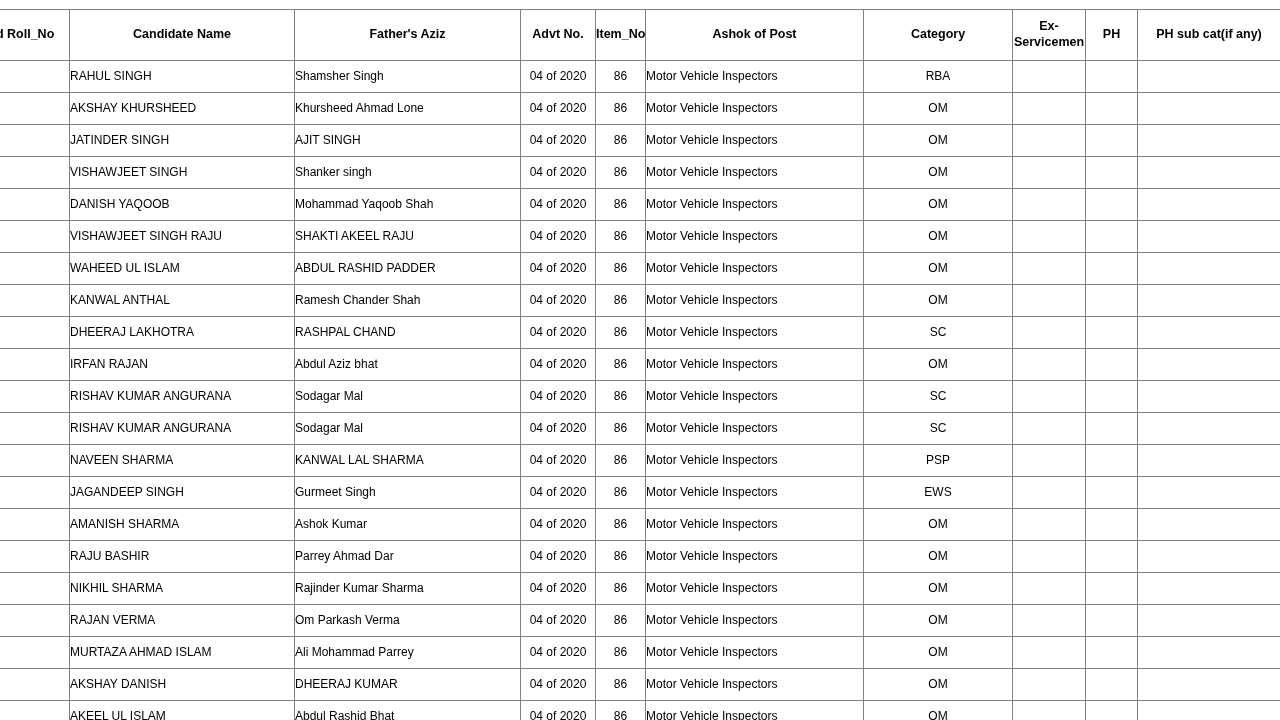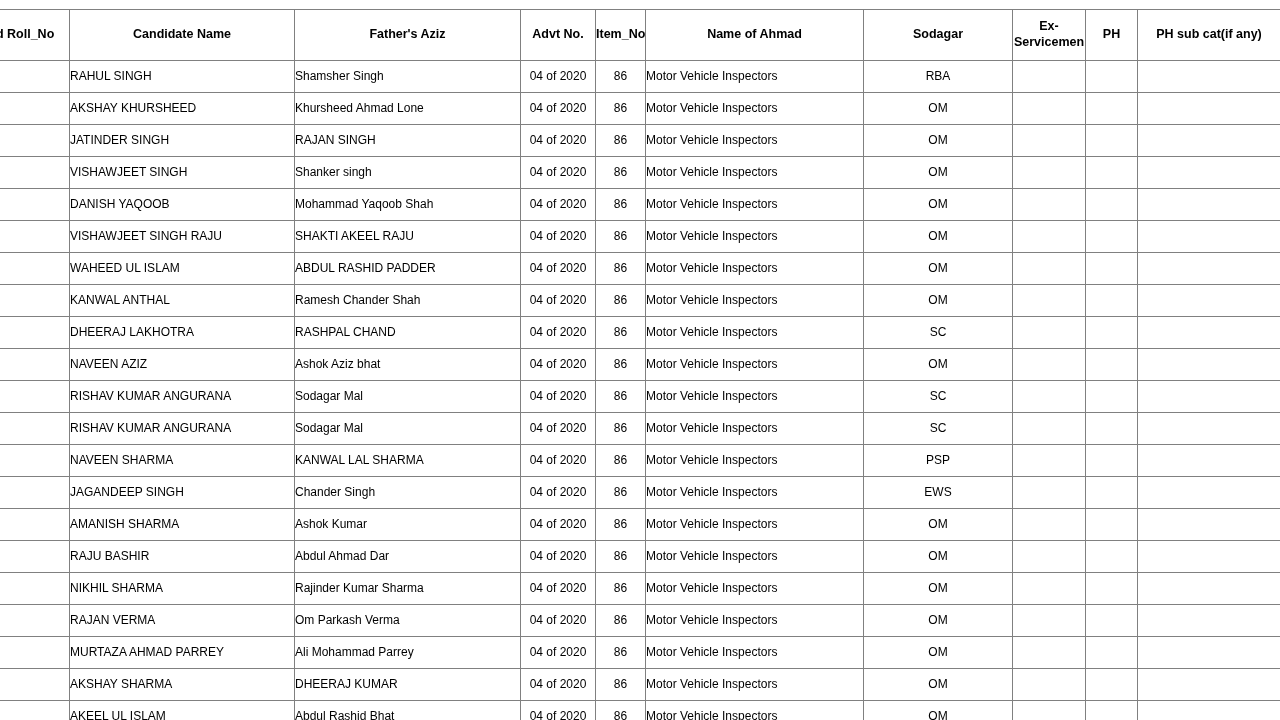--- a/index.html
+++ b/index.html
@@ -106,22 +106,22 @@
         <col class="c-ph">
         <col class="c-phsub">
       </colgroup>
       <thead>
         <tr>
           <th>obed Roll_No</th>
           <th>Candidate Name</th>
           <th>Father's Aziz</th>
           <th>Advt No.</th>
           <th>Item_No</th>
-          <th>Name of Ahmad</th>
-          <th>Sodagar</th>
+          <th>Ashok of Post</th>
+          <th>Category</th>
           <th>Ex-Servicemen</th>
           <th>PH</th>
           <th>PH sub cat(if any)</th>
         </tr>
       </thead>
       <tbody id="table-body">
           <tr>
             <td class="blank"></td>
             <td class="left">RAHUL SINGH</td>
             <td class="left">Shamsher Singh</td>
@@ -141,21 +141,21 @@
             <td class="center">86</td>
             <td class="left">Motor Vehicle Inspectors</td>
             <td class="center">OM</td>
             <td class="blank"></td>
             <td class="blank"></td>
             <td class="blank"></td>
           </tr>
           <tr>
             <td class="blank"></td>
             <td class="left">JATINDER SINGH</td>
-            <td class="left">RAJAN SINGH</td>
+            <td class="left">AJIT SINGH</td>
             <td class="center">04 of 2020</td>
             <td class="center">86</td>
             <td class="left">Motor Vehicle Inspectors</td>
             <td class="center">OM</td>
             <td class="blank"></td>
             <td class="blank"></td>
             <td class="blank"></td>
           </tr>
           <tr>
             <td class="blank"></td>
@@ -224,22 +224,22 @@
             <td class="center">04 of 2020</td>
             <td class="center">86</td>
             <td class="left">Motor Vehicle Inspectors</td>
             <td class="center">SC</td>
             <td class="blank"></td>
             <td class="blank"></td>
             <td class="blank"></td>
           </tr>
           <tr>
             <td class="blank"></td>
-            <td class="left">NAVEEN AZIZ</td>
-            <td class="left">Ashok Aziz bhat</td>
+            <td class="left">IRFAN RAJAN</td>
+            <td class="left">Abdul Aziz bhat</td>
             <td class="center">04 of 2020</td>
             <td class="center">86</td>
             <td class="left">Motor Vehicle Inspectors</td>
             <td class="center">OM</td>
             <td class="blank"></td>
             <td class="blank"></td>
             <td class="blank"></td>
           </tr>
           <tr>
             <td class="blank"></td>
@@ -273,21 +273,21 @@
             <td class="center">86</td>
             <td class="left">Motor Vehicle Inspectors</td>
             <td class="center">PSP</td>
             <td class="blank"></td>
             <td class="blank"></td>
             <td class="blank"></td>
           </tr>
           <tr>
             <td class="blank"></td>
             <td class="left">JAGANDEEP SINGH</td>
-            <td class="left">Chander Singh</td>
+            <td class="left">Gurmeet Singh</td>
             <td class="center">04 of 2020</td>
             <td class="center">86</td>
             <td class="left">Motor Vehicle Inspectors</td>
             <td class="center">EWS</td>
             <td class="blank"></td>
             <td class="blank"></td>
             <td class="blank"></td>
           </tr>
           <tr>
             <td class="blank"></td>
@@ -297,21 +297,21 @@
             <td class="center">86</td>
             <td class="left">Motor Vehicle Inspectors</td>
             <td class="center">OM</td>
             <td class="blank"></td>
             <td class="blank"></td>
             <td class="blank"></td>
           </tr>
           <tr>
             <td class="blank"></td>
             <td class="left">RAJU BASHIR</td>
-            <td class="left">Abdul Ahmad Dar</td>
+            <td class="left">Parrey Ahmad Dar</td>
             <td class="center">04 of 2020</td>
             <td class="center">86</td>
             <td class="left">Motor Vehicle Inspectors</td>
             <td class="center">OM</td>
             <td class="blank"></td>
             <td class="blank"></td>
             <td class="blank"></td>
           </tr>
           <tr>
             <td class="blank"></td>
@@ -332,33 +332,33 @@
             <td class="center">04 of 2020</td>
             <td class="center">86</td>
             <td class="left">Motor Vehicle Inspectors</td>
             <td class="center">OM</td>
             <td class="blank"></td>
             <td class="blank"></td>
             <td class="blank"></td>
           </tr>
           <tr>
             <td class="blank"></td>
-            <td class="left">MURTAZA AHMAD PARREY</td>
+            <td class="left">MURTAZA AHMAD ISLAM</td>
             <td class="left">Ali Mohammad Parrey</td>
             <td class="center">04 of 2020</td>
             <td class="center">86</td>
             <td class="left">Motor Vehicle Inspectors</td>
             <td class="center">OM</td>
             <td class="blank"></td>
             <td class="blank"></td>
             <td class="blank"></td>
           </tr>
           <tr>
             <td class="blank"></td>
-            <td class="left">AKSHAY SHARMA</td>
+            <td class="left">AKSHAY DANISH</td>
             <td class="left">DHEERAJ KUMAR</td>
             <td class="center">04 of 2020</td>
             <td class="center">86</td>
             <td class="left">Motor Vehicle Inspectors</td>
             <td class="center">OM</td>
             <td class="blank"></td>
             <td class="blank"></td>
             <td class="blank"></td>
           </tr>
           <tr>

